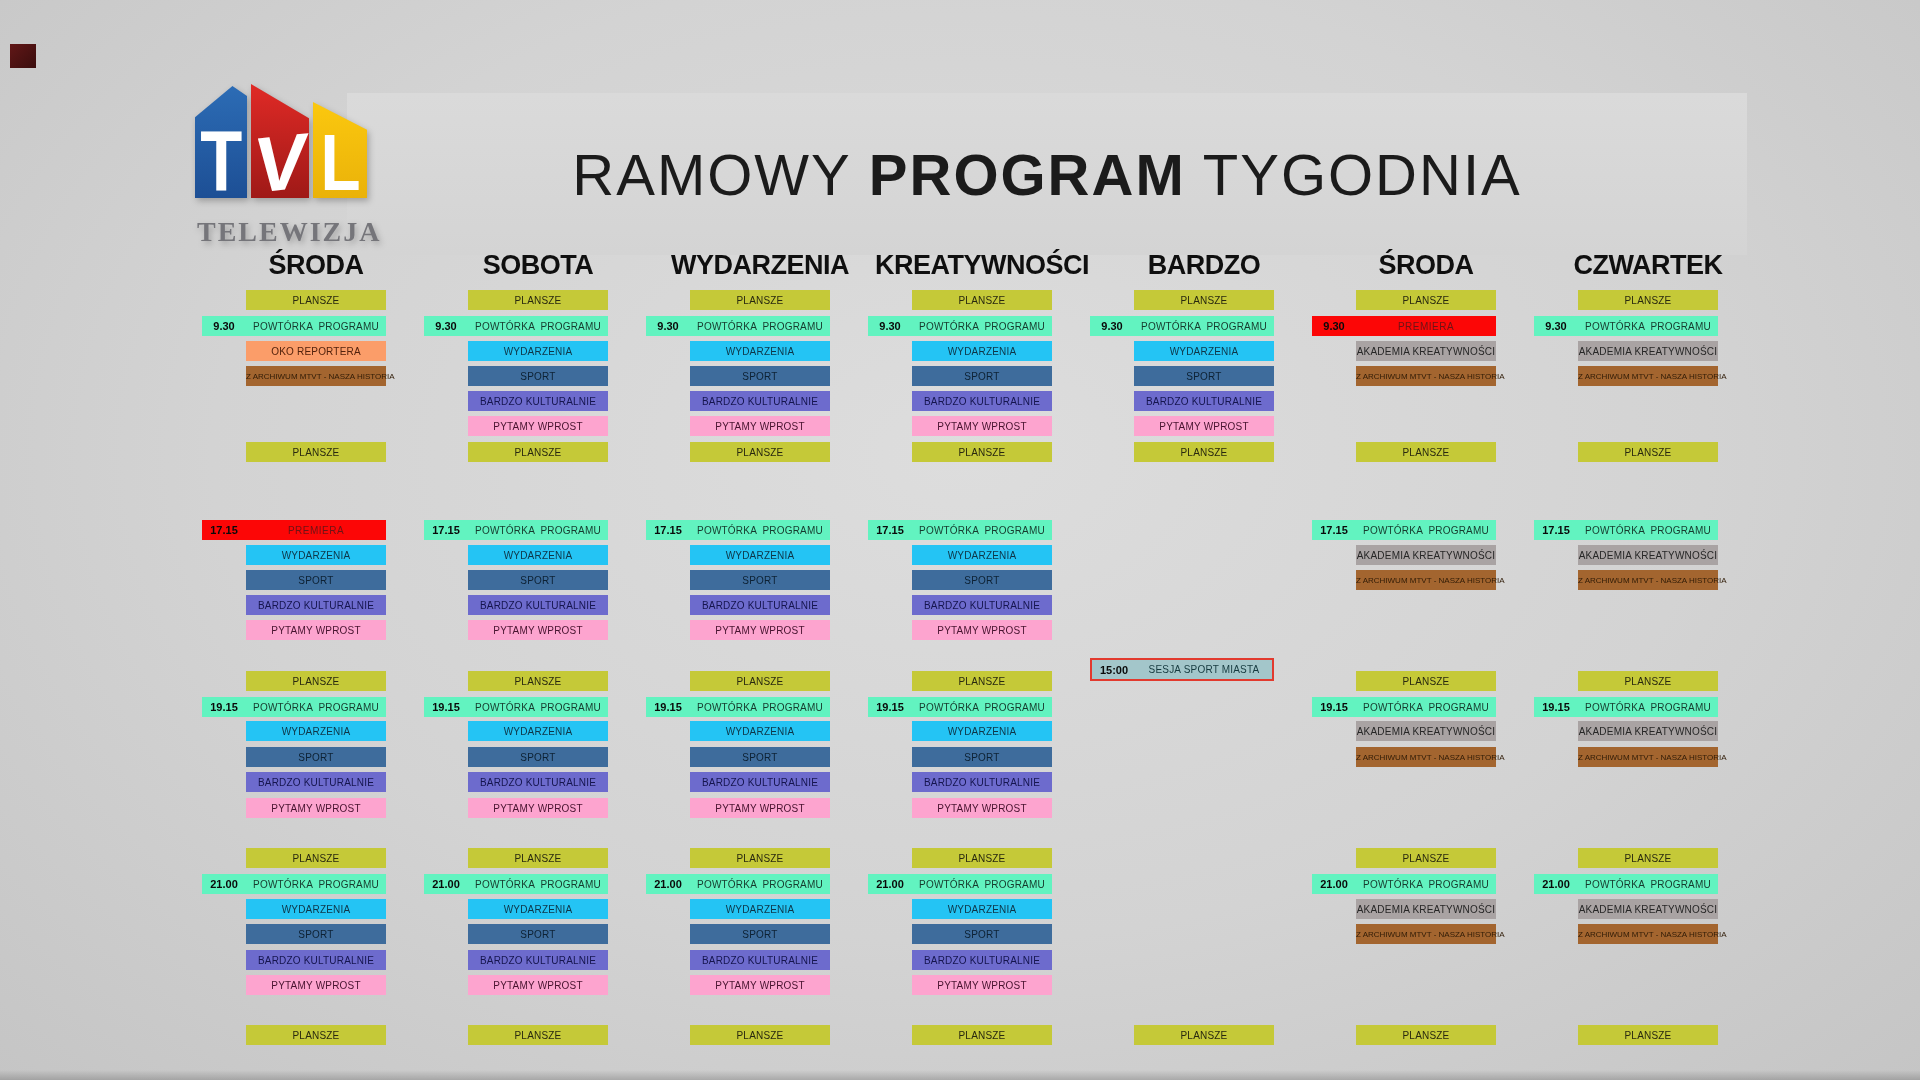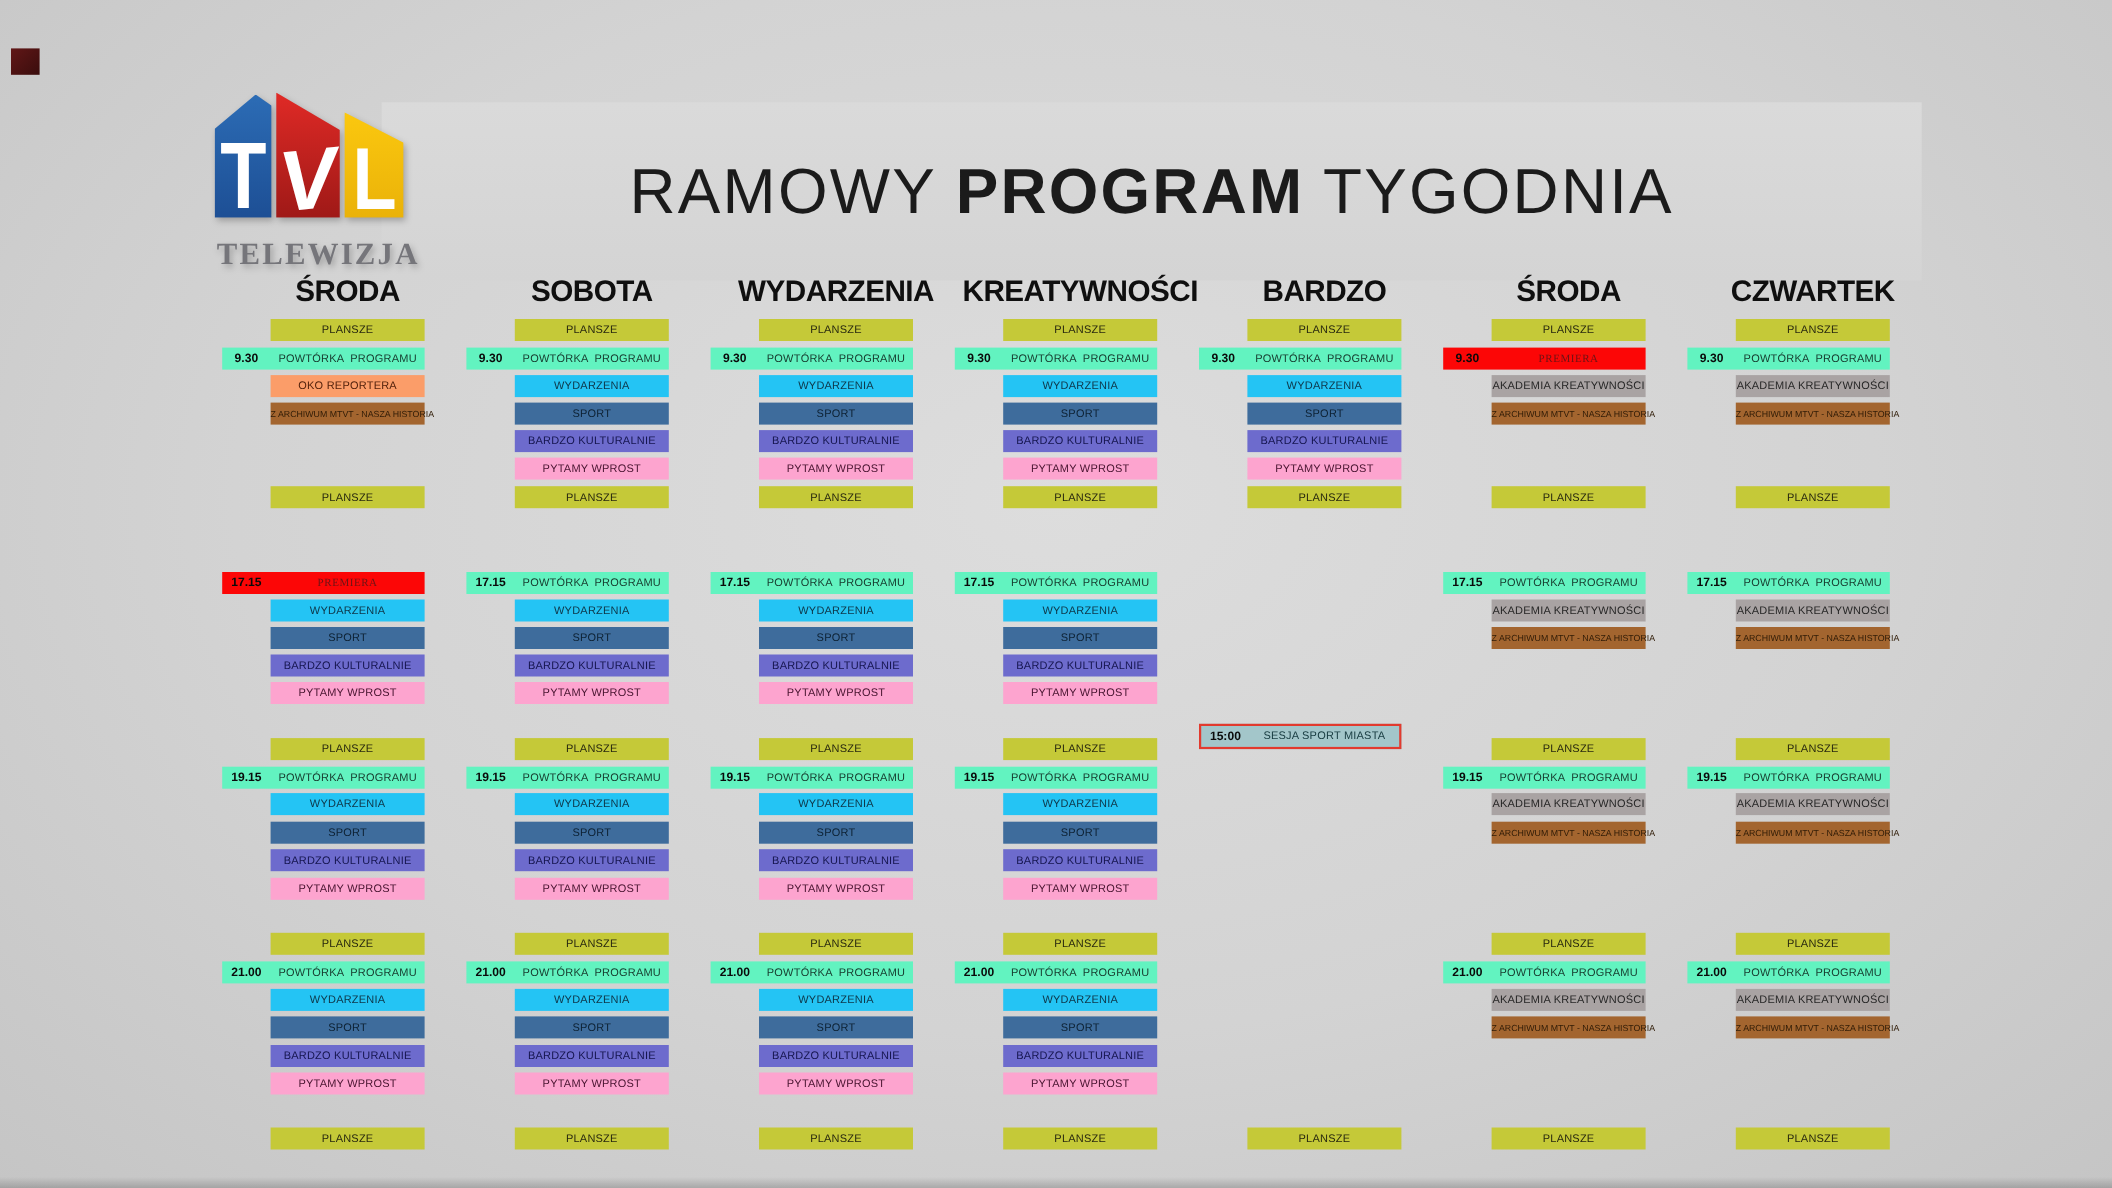--- a/index.html
+++ b/index.html
@@ -56,21 +56,21 @@
     position:absolute;height:20px;display:flex;align-items:center;
   }
   .bar .time{
     width:44px;text-align:center;font-weight:700;font-size:11px;color:#0a0a0a;
   }
   .bar .label{
     flex:1;text-align:center;font-size:10px;white-space:pre;letter-spacing:0.2px;
   }
   .type-archiwum .label{font-size:8px;letter-spacing:0;}
   .type-sesja{border:2px solid #e23a2e;height:23px;box-sizing:border-box;}
-  .type-premiera .label{letter-spacing:0.5px;font-family:Liberation Serif, serif;}
+  .type-premiera .label{letter-spacing:0.5px;}
 </style>
 </head>
 <body>
 
 <div class="stage">
 
   <div class="corner-mark"></div>
 
   <div class="title-band">
     <h1 class="title"><span>RAMOWY </span><b>PROGRAM</b><span> TYGODNIA</span></h1>

